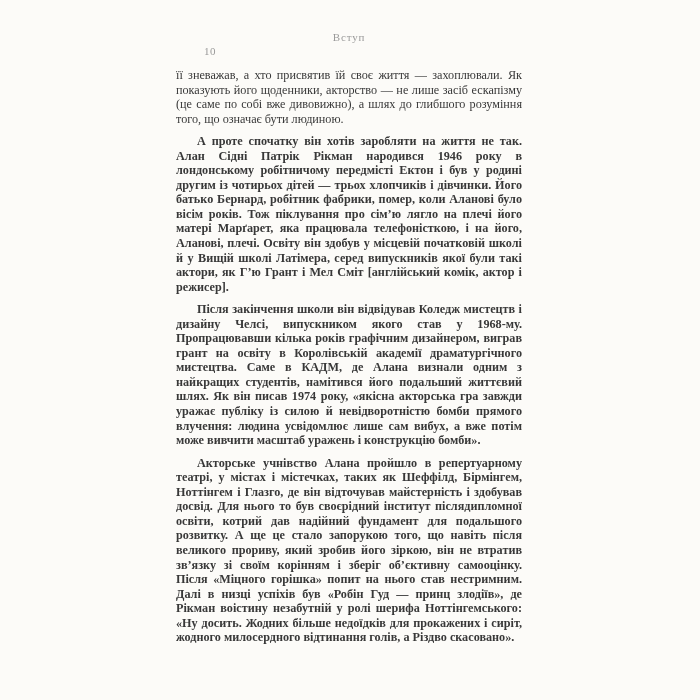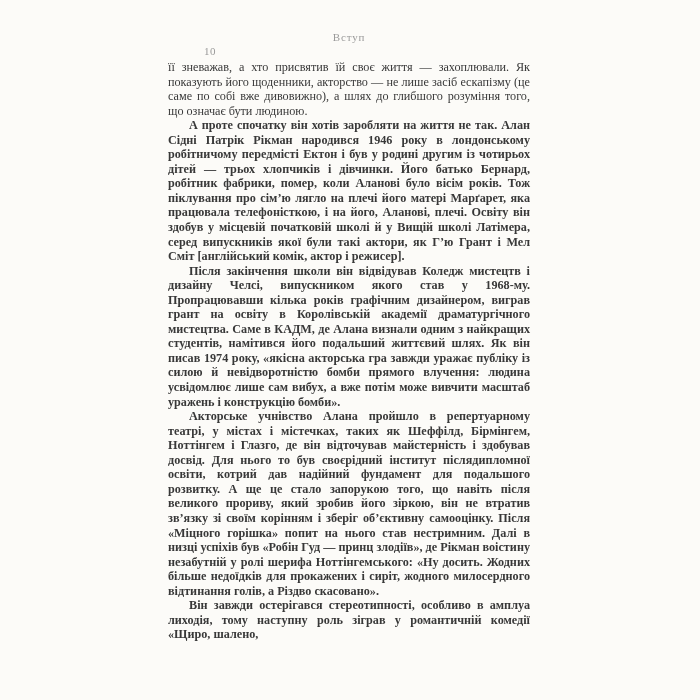--- a/index.html
+++ b/index.html
@@ -47,36 +47,35 @@
     top: 60px;
     left: 168px;
     width: 362px;
     color: #383838;
     font-size: 12.2px;
     line-height: 14.55px;
     text-align: justify;
     text-justify: inter-word;
   }
   .para {
-    margin: 0;
+    margin: 8px;
     padding: 0;
   }
   .para.indented {
     text-indent: 21px;
     font-weight: bold;
   }
 </style>
 </head>
 <body>
 
 <div class="book-page">
   <header class="running-header">
     <span class="page-number">10</span>
     <span class="running-head">Вступ</span>
   </header>
   <main class="text-block">
       <p class="para">її зневажав, а хто присвятив їй своє життя — захоплювали. Як показують його щоденники, акторство — не лише засіб ескапізму (це саме по собі вже дивовижно), а шлях до глибшого розуміння того, що означає бути людиною.</p>
       <p class="para indented">А проте спочатку він хотів заробляти на життя не так. Алан Сідні Патрік Рікман народився 1946 року в лондонському робітничому передмісті Ектон і був у родині другим із чотирьох дітей — трьох хлопчиків і дівчинки. Його батько Бернард, робітник фабрики, помер, коли Аланові було вісім років. Тож піклування про сім’ю лягло на плечі його матері Марґарет, яка працювала телефоністкою, і на його, Аланові, плечі. Освіту він здобув у місцевій початковій школі й у Вищій школі Латімера, серед випускників якої були такі актори, як Г’ю Грант і Мел Сміт [англійський комік, актор і режисер].</p>
       <p class="para indented">Після закінчення школи він відвідував Коледж мистецтв і дизайну Челсі, випускником якого став у 1968-му. Пропрацювавши кілька років графічним дизайнером, виграв грант на освіту в Королівській академії драматургічного мистецтва. Саме в КАДМ, де Алана визнали одним з найкращих студентів, намітився його подальший життєвий шлях. Як він писав 1974 року, «якісна акторська гра завжди уражає публіку із силою й невідворотністю бомби прямого влучення: людина усвідомлює лише сам вибух, а вже потім може вивчити масштаб уражень і конструкцію бомби».</p>
       <p class="para indented">Акторське учнівство Алана пройшло в репертуарному театрі, у містах і містечках, таких як Шеффілд, Бірмінгем, Ноттінгем і Глазго, де він відточував майстерність і здобував досвід. Для нього то був своєрідний інститут післядипломної освіти, котрий дав надійний фундамент для подальшого розвитку. А ще це стало запорукою того, що навіть після великого прориву, який зробив його зіркою, він не втратив зв’язку зі своїм корінням і зберіг об’єктивну самооцінку. Після «Міцного горішка» попит на нього став нестримним. Далі в низці успіхів був «Робін Гуд — принц злодіїв», де Рікман воістину незабутній у ролі шерифа Ноттінгемського: «Ну досить. Жодних більше недоїдків для прокажених і сиріт, жодного милосердного відтинання голів, а Різдво скасовано».</p>
-      <p class="para indented">Він завжди остерігався стереотипності, особливо в амплуа лиходія, тому наступну роль зіграв у романтичній комедії «Щиро, шалено,</p>
     </main>
 </div>
 
 </body></html>

